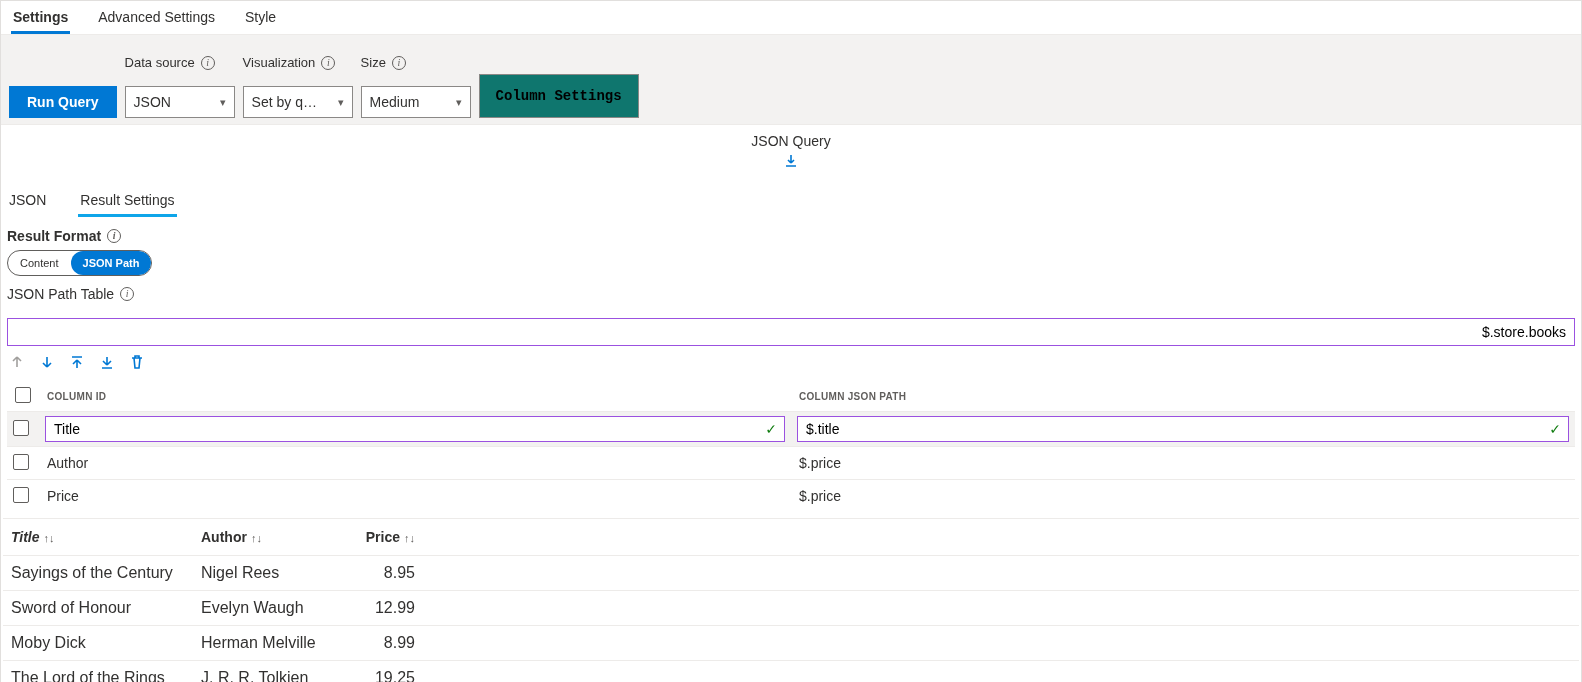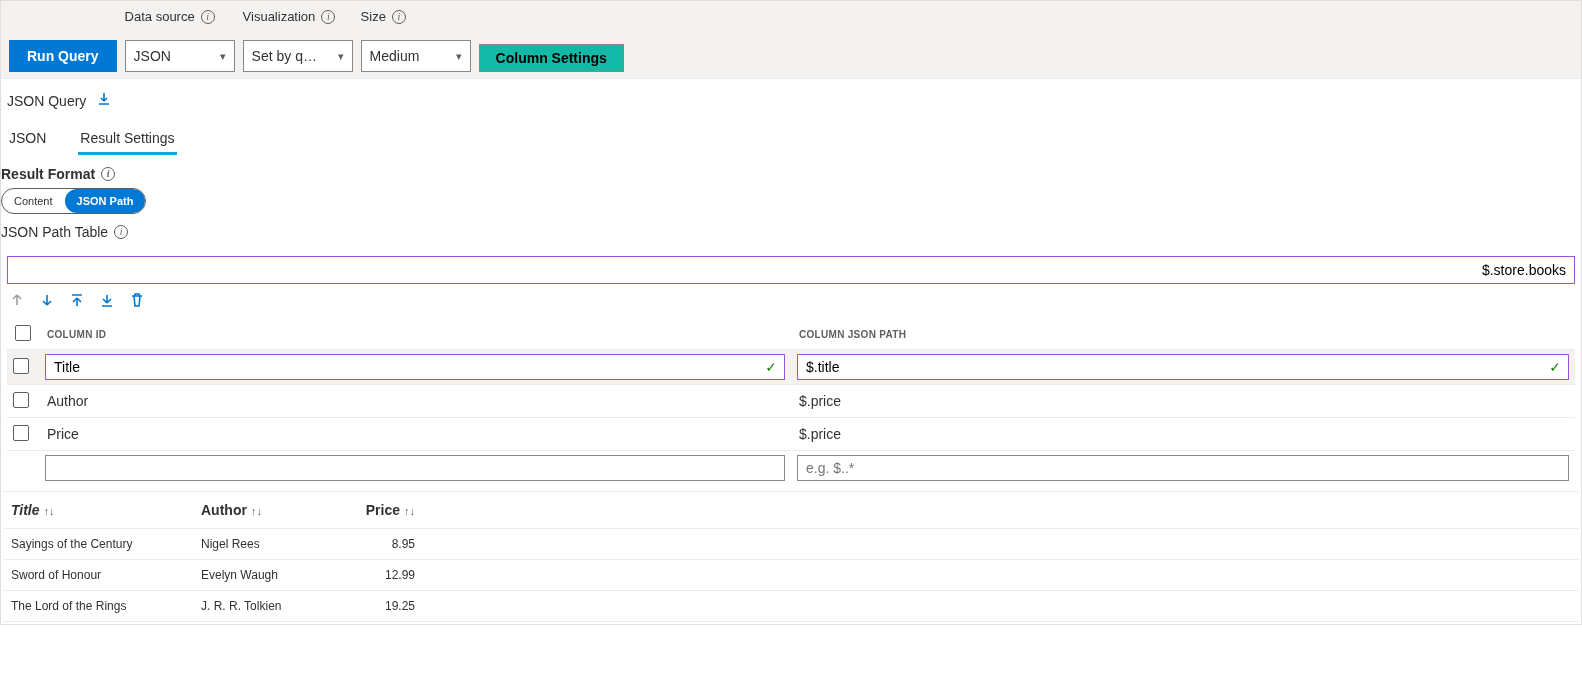--- a/index.html
+++ b/index.html
@@ -50,34 +50,34 @@
     font-weight:600; cursor:pointer; font-size:14px;
   }
   .select {
     height:32px; border:1px solid #8a8886; background:#fff;
     font-size:14px; padding:0 8px; display:flex; align-items:center; gap:8px;
     min-width:110px; justify-content:space-between; cursor:pointer;
   }
   .sel-ellipsis { max-width:70px; white-space:nowrap; overflow:hidden; text-overflow:ellipsis;}
   .chev { font-size:11px; color:#605e5c;}
   .btn-secondary {
-    background:#14b8a6; border:1px solid #8a8886; font-weight:600; height:28px;
-    padding:0 16px; cursor:pointer; font-size:14px;
-  }
-
-  
-  .section-hdr { padding:8px 6px 10px; display:flex; align-items:center; justify-content:flex-start; font-size:14px; }
+    background:#0f766e; border:1px solid #8a8886; font-weight:600; height:44px;
+    padding:0 16px; cursor:pointer; font-size:14px;font-family:Liberation Mono, monospace;
+  }
+
+  
+  .section-hdr { padding:8px 6px 10px; display:flex; align-items:center; justify-content:space-between; font-size:14px;flex-direction:column; }
   .dl-icon { color:#0078d4; cursor:pointer; padding:4px 10px; }
 
   
   .sub-tabs { display:flex; gap:30px; padding:0 6px; border-bottom:1px solid #fff; }
   .sub-tab { padding:6px 2px; cursor:pointer; }
   .sub-tab.sel { font-weight:400; border-bottom:3px solid #0ea5e9; }
 
-  .form-block { padding:10px 0; }
+  .form-block { padding:10px 6px; }
   .fld-label { font-size:14px; font-weight:600; display:flex; align-items:center; gap:6px; margin-bottom:6px;}
 
   
   .seg {
     display:inline-flex; border:1px solid #605e5c; border-radius:16px;
     overflow:hidden; height:26px; align-items:center;
   }
   .seg-opt { padding:0 12px; cursor:pointer; font-size:11px; height:100%; display:flex; align-items:center;}
   .seg-opt.sel { background:#0078d4; color:#fff; border-radius:14px; font-weight:600; }
 
@@ -113,34 +113,39 @@
 
   
   .results { margin:6px 2px 2px; }
   .res-table { width:100%; border-collapse:collapse; }
   .res-table th {
     text-align:left; font-weight:600; font-size:14px; padding:10px 8px;
     border-bottom:1px solid #edebe9; border-top:1px solid #edebe9;
   }
   .res-table th.num, .res-table td.num { text-align:right; }
   .sort { font-size:11px; color:#605e5c; margin-left:4px; }
-  .res-table td { padding:8px 8px; border-bottom:1px solid #edebe9; font-size:12px;margin-top:26px;}
+  .res-table td { padding:8px 8px; border-bottom:1px solid #edebe9; font-size:16px;margin-top:26px;}
   .col-title { width:190px;font-style:italic;}
   .col-auth { width:160px;}
   .col-price { width:70px;}
 
   .info-icon { display:inline-flex; width:14px; height:14px; border:1px solid #605e5c; border-radius:50%; align-items:center; justify-content:center; font-size:10px; color:#605e5c; font-style:italic; font-family:Georgia,serif; line-height:1;}
   svg.icon { width:16px; height:16px; stroke:currentColor; fill:none; stroke-width:1.6; }
 </style>
 </head>
 <body>
 
 <div class="panel">
 
   
+  <div class="top-tabs">
+    <div class="top-tab sel">Settings</div>
+    <div class="top-tab nosel">Advanced Settings</div>
+    <div class="top-tab nosel">Style</div>
+  </div>
 
   
   <div class="toolbar">
     <div class="tb-col">
       <div style="height:17px"></div>
       <button class="btn-primary">Run Query</button>
     </div>
     <div class="tb-col">
       <div class="tb-label">
         <span>Data source</span>
@@ -263,25 +268,20 @@
       </tr>
       <tr>
         <td><span class="ck"></span></td>
         <td>
             <div class="cell-text">Price</div>
           </td>
         <td>
             <div class="cell-text">$.price</div>
           </td>
       </tr>
-      <tr>
-        <td></td>
-        <td><input class="cell-input plain" style=""></td>
-        <td><input class="cell-input plain" placeholder="e.g. $..*" style=""></td>
-      </tr>
     </tbody>
   </table>
 
   
   <div class="results">
     <table class="res-table">
       <thead>
         <tr>
           <th class="col-title"><span>Title</span><span class="sort">↑↓</span></th>
           <th class="col-auth"><span>Author</span><span class="sort">↑↓</span></th>
@@ -296,20 +296,26 @@
           <td class="num">8.95</td>
           <td></td>
         </tr>
         <tr>
           <td>Sword of Honour</td>
           <td>Evelyn Waugh</td>
           <td class="num">12.99</td>
           <td></td>
         </tr>
         <tr>
+          <td>Moby Dick</td>
+          <td>Herman Melville</td>
+          <td class="num">8.99</td>
+          <td></td>
+        </tr>
+        <tr>
           <td>The Lord of the Rings</td>
           <td>J. R. R. Tolkien</td>
           <td class="num">19.25</td>
           <td></td>
         </tr>
       </tbody>
     </table>
   </div>
 
 </div>

